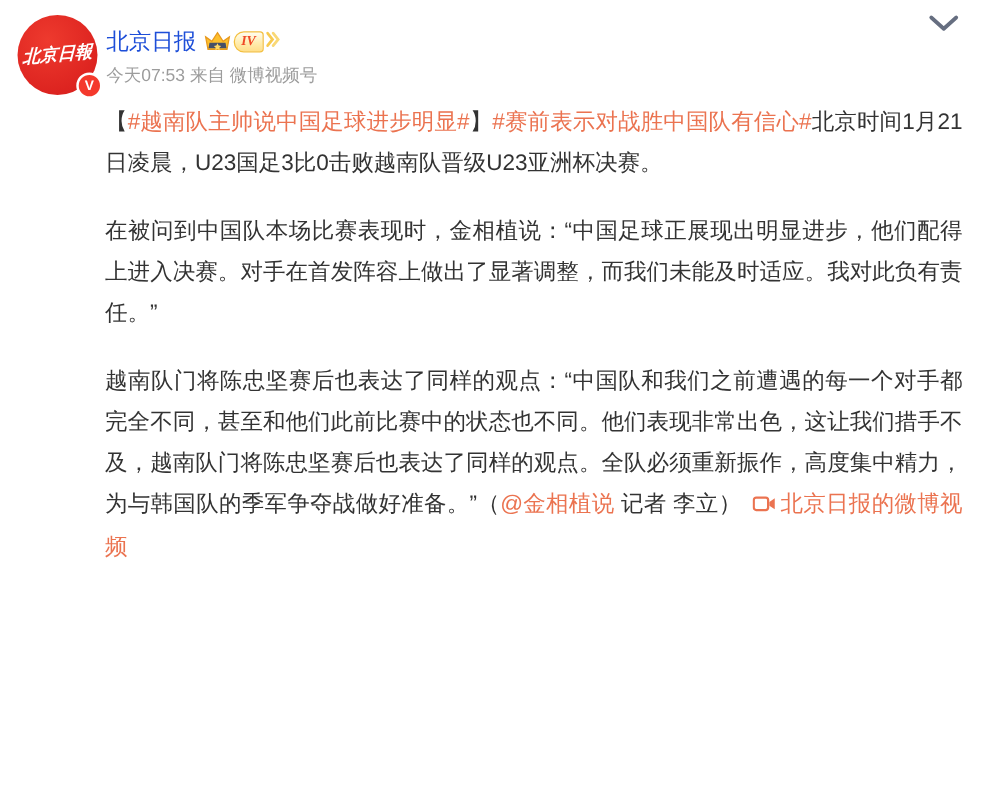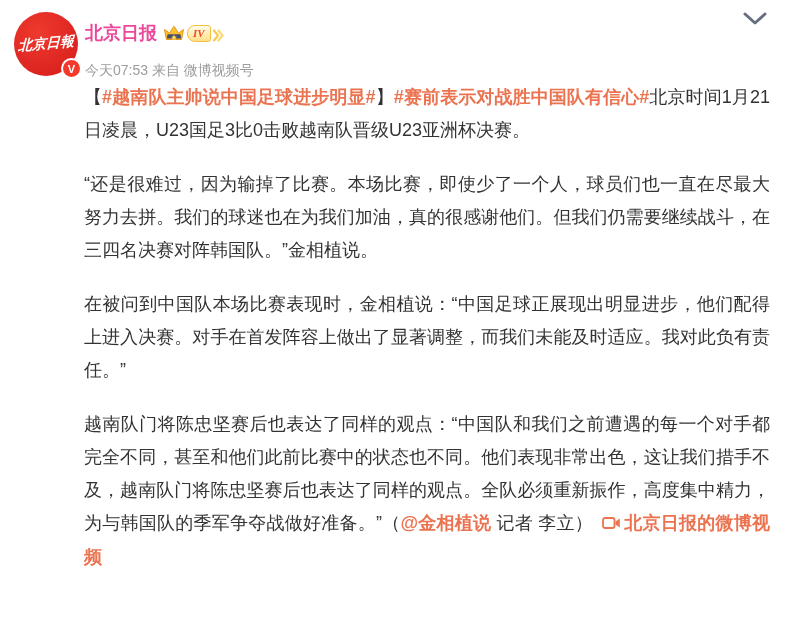--- a/index.html
+++ b/index.html
@@ -22,42 +22,42 @@
     font-style: italic; font-weight: bold; font-size: 14px;
     transform: rotate(-5deg) skewX(-6deg); white-space: nowrap; letter-spacing: 0px;
   }
   .v-badge {
     position: absolute; right: -4px; bottom: -3px; width: 17px; height: 17px;
     border-radius: 50%; background: #f4392c; border: 2px solid #fff;
     color: #fff; font-size: 11px; font-weight: bold;
     display: flex; align-items: center; justify-content: center;
   }
   .name-row { position: absolute; left: 85px; top: 21px; display: flex; align-items: center; gap: 6px; }
-  .username { font-size: 18px; font-weight: bold; color: #ec4899; }
-  .badge-group { display: inline-flex; align-items: flex-end; gap: 2px; }
+  .username { font-size: 18px; font-weight: normal; color: #1d4ed8; }
+  .badge-group { display: inline-flex; align-items: flex-start; gap: 2px; }
   .lv-pill {
     height: 15px; line-height: 15px; padding: 0 5px;
     border-radius: 8px 3px 3px 8px;
     background: linear-gradient(180deg, #fffdf0 0%, #ffedb0 55%, #ffdf8a 100%);
     border: 1px solid #f3bf3e;
     color: #f04a26; font-weight: bold; font-style: italic; font-size: 11px;
     font-family: "Liberation Serif", "DejaVu Serif", serif;
   }
-  .meta { position: absolute; left: 85px; top: 62px; font-size: 14px; color: #9c9c9c; }
+  .meta { position: absolute; left: 85px; top: 52px; font-size: 14px; color: #9c9c9c; }
   .chevron-down { position: absolute; left: 742px; top: 8px; width: 26px; height: 22px; cursor: pointer; }
 
   
   .post-body {
     position: absolute; left: 84px; top: 81px; width: 686px;
     font-size: 18px; line-height: 33px; color: #333;
     text-align: justify;
   }
   .post-body p { margin: 0; }
   .post-body p + p { margin-top: 21px; }
-  .link { color: #eb7350; text-decoration: none; cursor: pointer; font-weight: bold; }
+  .link { color: #eb7350; text-decoration: none; cursor: pointer; }
   .video-icon { display: inline-block; vertical-align: -1px; margin-right: 3px; }
   .gap-spacer { display: inline-block; width: 9px; }
 </style>
 </head>
 <body>
 
 <div class="post">
 
   <div class="avatar-wrap">
     <div class="avatar-circle">
@@ -97,21 +97,20 @@
   <div class="chevron-down">
     <svg width="26" height="22" viewBox="0 0 26 22">
       <path d="M3 6 L13 15 L23 6" stroke="#666e80" stroke-width="3" fill="none" stroke-linecap="round" stroke-linejoin="round"></path>
     </svg>
   </div>
 
   <div class="post-body">
     <p>
       <span>【</span><span class="link">#越南队主帅说中国足球进步明显#</span><span>】</span><span class="link">#赛前表示对战胜中国队有信心#</span><span>北京时间1月21日凌晨，U23国足3比0击败越南队晋级U23亚洲杯决赛。</span>
     </p>
-    <p>“还是很难过，因为输掉了比赛。本场比赛，即使少了一个人，球员们也一直在尽最大努力去拼。我们的球迷也在为我们加油，真的很感谢他们。但我们仍需要继续战斗，在三四名决赛对阵韩国队。”金相植说。</p>
     <p>在被问到中国队本场比赛表现时，金相植说：“中国足球正展现出明显进步，他们配得上进入决赛。对手在首发阵容上做出了显著调整，而我们未能及时适应。我对此负有责任。”</p>
     <p>
       <span>越南队门将陈忠坚赛后也表达了同样的观点：“中国队和我们之前遭遇的每一个对手都完全不同，甚至和他们此前比赛中的状态也不同。他们表现非常出色，这让我们措手不及，越南队门将陈忠坚赛后也表达了同样的观点。全队必须重新振作，高度集中精力，为与韩国队的季军争夺战做好准备。”（</span><span class="link">@金相植说</span><span> 记者 李立）</span><span class="gap-spacer"></span><span class="link"><span class="video-icon"><svg width="19" height="14" viewBox="0 0 19 14">
               <rect x="1" y="2" width="11.5" height="10" rx="2" fill="none" stroke="#eb7350" stroke-width="1.8"></rect>
               <path d="M13.5 5.5 L17.8 2.6 L17.8 11.4 L13.5 8.5 Z" fill="#eb7350"></path>
             </svg></span><span>北京日报的微博视频</span></span>
     </p>
   </div>
 
 </div>

